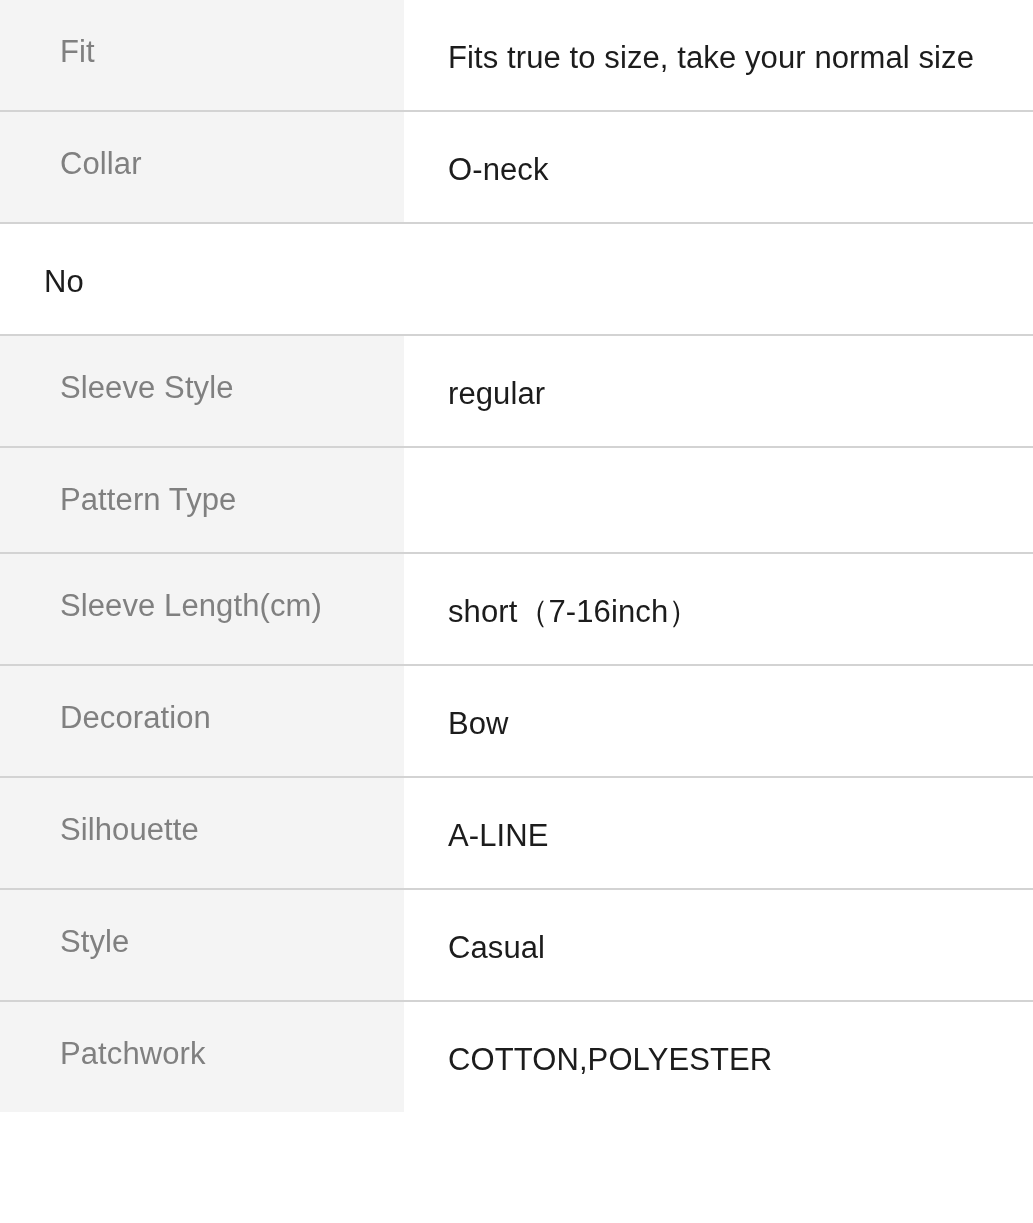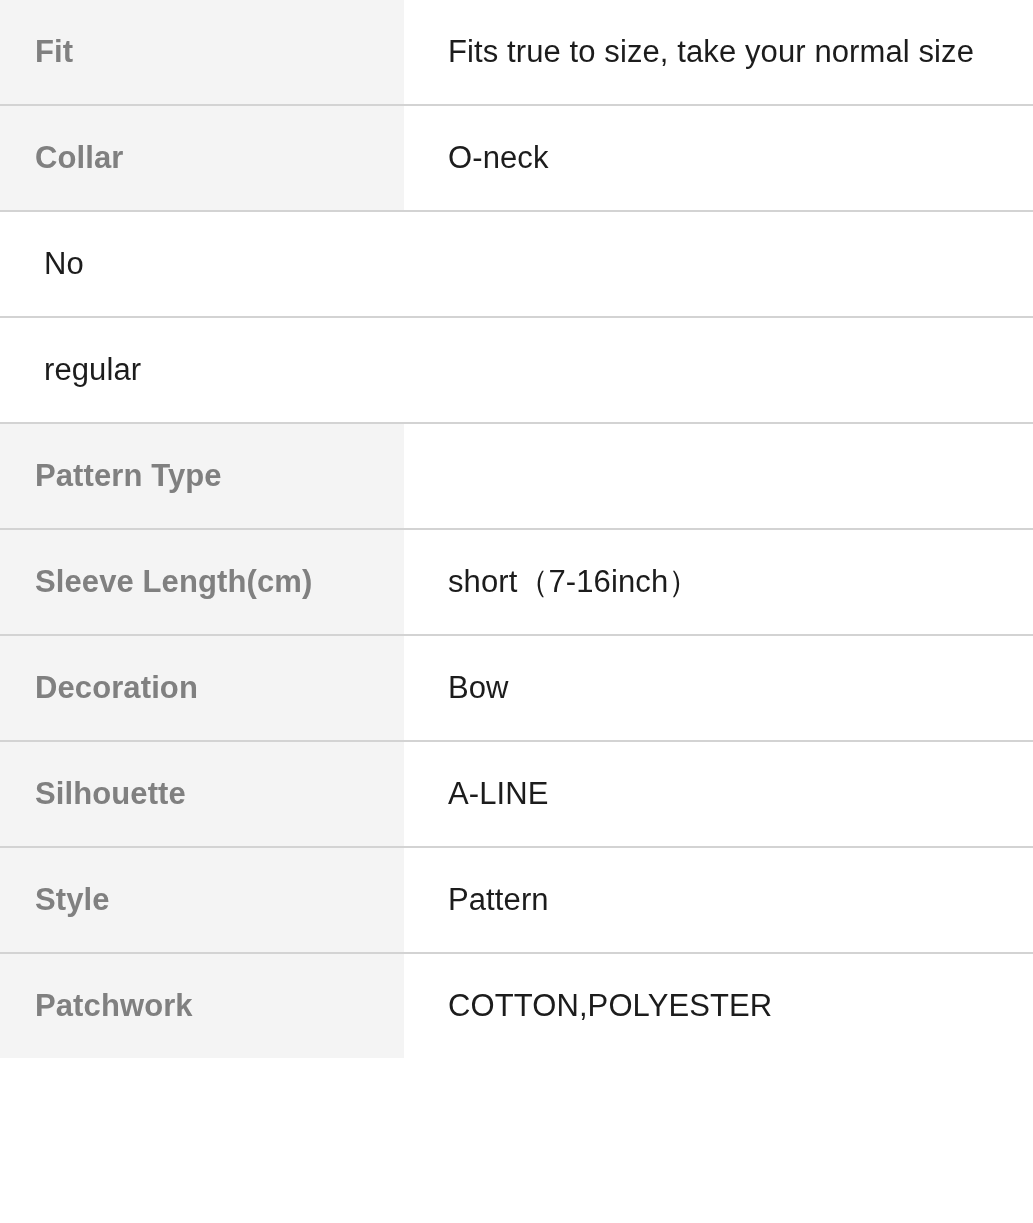--- a/index.html
+++ b/index.html
@@ -36,37 +36,38 @@
   }
 
   .spec-label {
     width: 404px;
     min-width: 404px;
     box-sizing: border-box;
     background: #f4f4f4;
     color: #808080;
     font-size: 31px;
     line-height: 50px;
-    font-weight: 700;
+    font-weight: 400;
     letter-spacing: 0.1px;
-    padding: 27px 20px 27px 35px;
+    padding: 27px 20px 27px 60px;
   }
 
   .spec-value {
     flex: 1 1 auto;
     box-sizing: border-box;
     background: #ffffff;
     color: #1c1c1c;
     font-size: 31px;
     line-height: 50px;
     font-weight: 400;
     letter-spacing: 0.1px;
     padding: 27px 22px 27px 44px;
     word-wrap: break-word;
     overflow-wrap: break-word;
+    margin-top: 6px;
   }
 
   
   .spec-row.row-tall .spec-label,
   .spec-row.row-tall .spec-value {
     padding-top: 27px;
     padding-bottom: 27px;
   }
 </style>
 </head>
@@ -78,38 +79,39 @@
       <div class="spec-value">Fits true to size, take your normal size</div>
     </div>
     <div class="spec-row">
       <div class="spec-label">Collar</div>
       <div class="spec-value">O-neck</div>
     </div>
     <div class="spec-row">
       <div class="spec-value">No</div>
     </div>
     <div class="spec-row">
+      <div class="spec-label">Sleeve Style</div>
       <div class="spec-value">regular</div>
     </div>
     <div class="spec-row">
       <div class="spec-label">Pattern Type</div>
     </div>
     <div class="spec-row row-tall">
       <div class="spec-label">Sleeve Length(cm)</div>
       <div class="spec-value">short（7-16inch）</div>
     </div>
     <div class="spec-row">
       <div class="spec-label">Decoration</div>
       <div class="spec-value">Bow</div>
     </div>
     <div class="spec-row">
       <div class="spec-label">Silhouette</div>
       <div class="spec-value">A-LINE</div>
     </div>
     <div class="spec-row">
       <div class="spec-label">Style</div>
-      <div class="spec-value">Pattern</div>
+      <div class="spec-value">Casual</div>
     </div>
     <div class="spec-row">
       <div class="spec-label">Patchwork</div>
       <div class="spec-value">COTTON,POLYESTER</div>
     </div>
   </div>
 
 </body></html>

